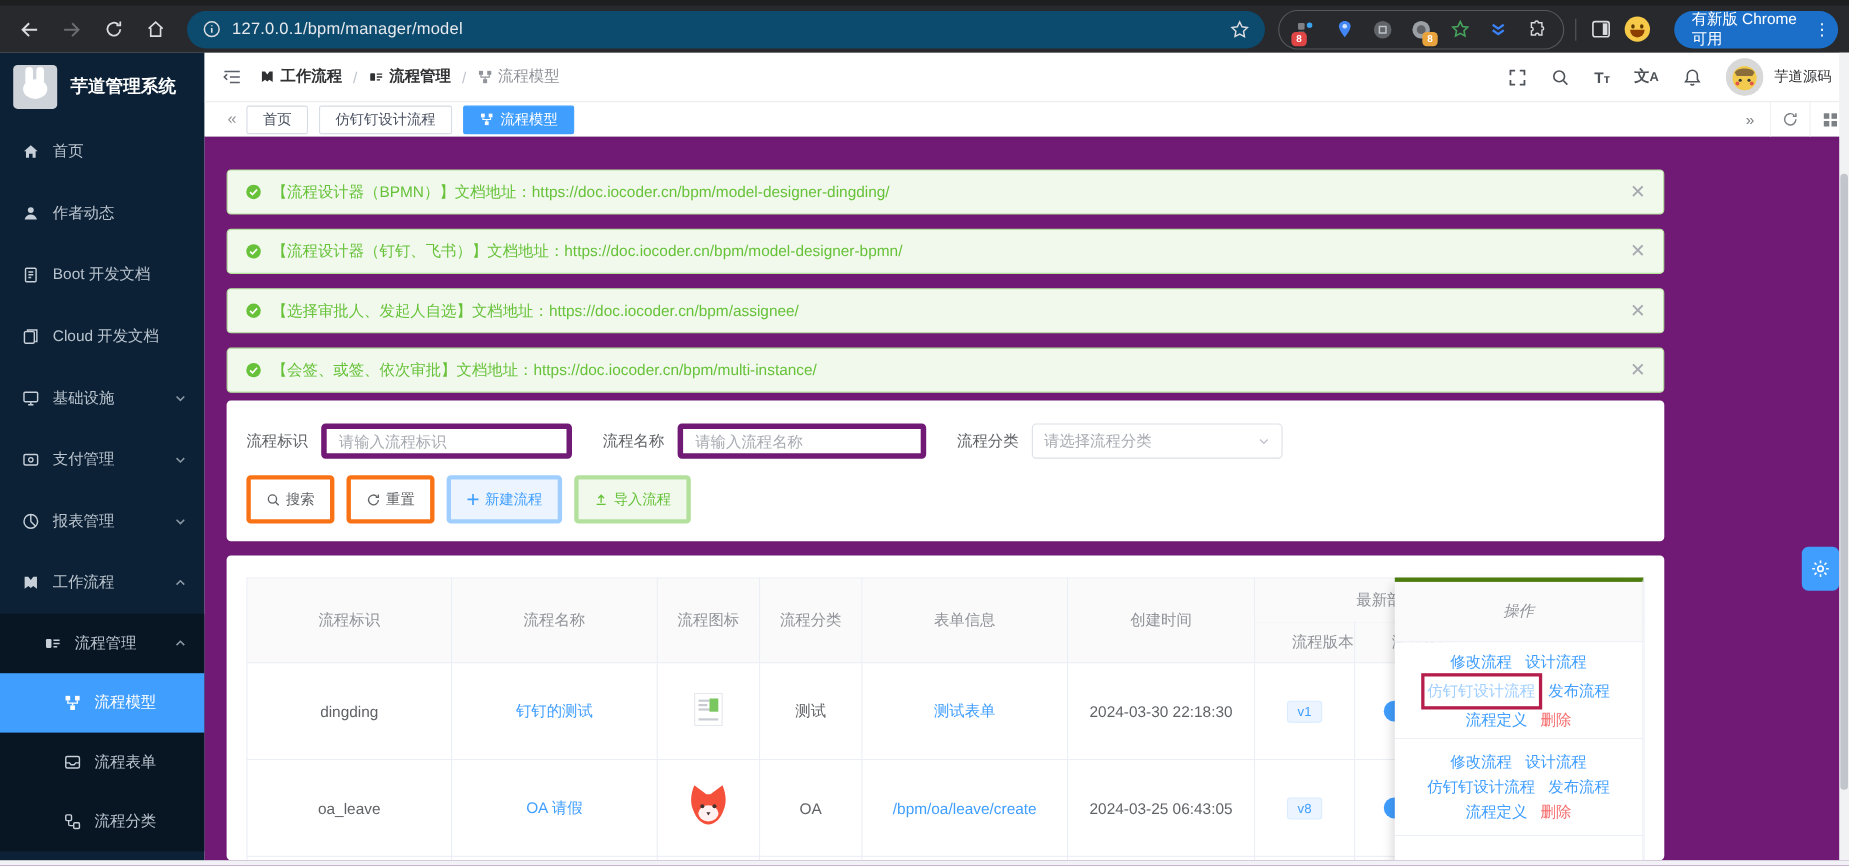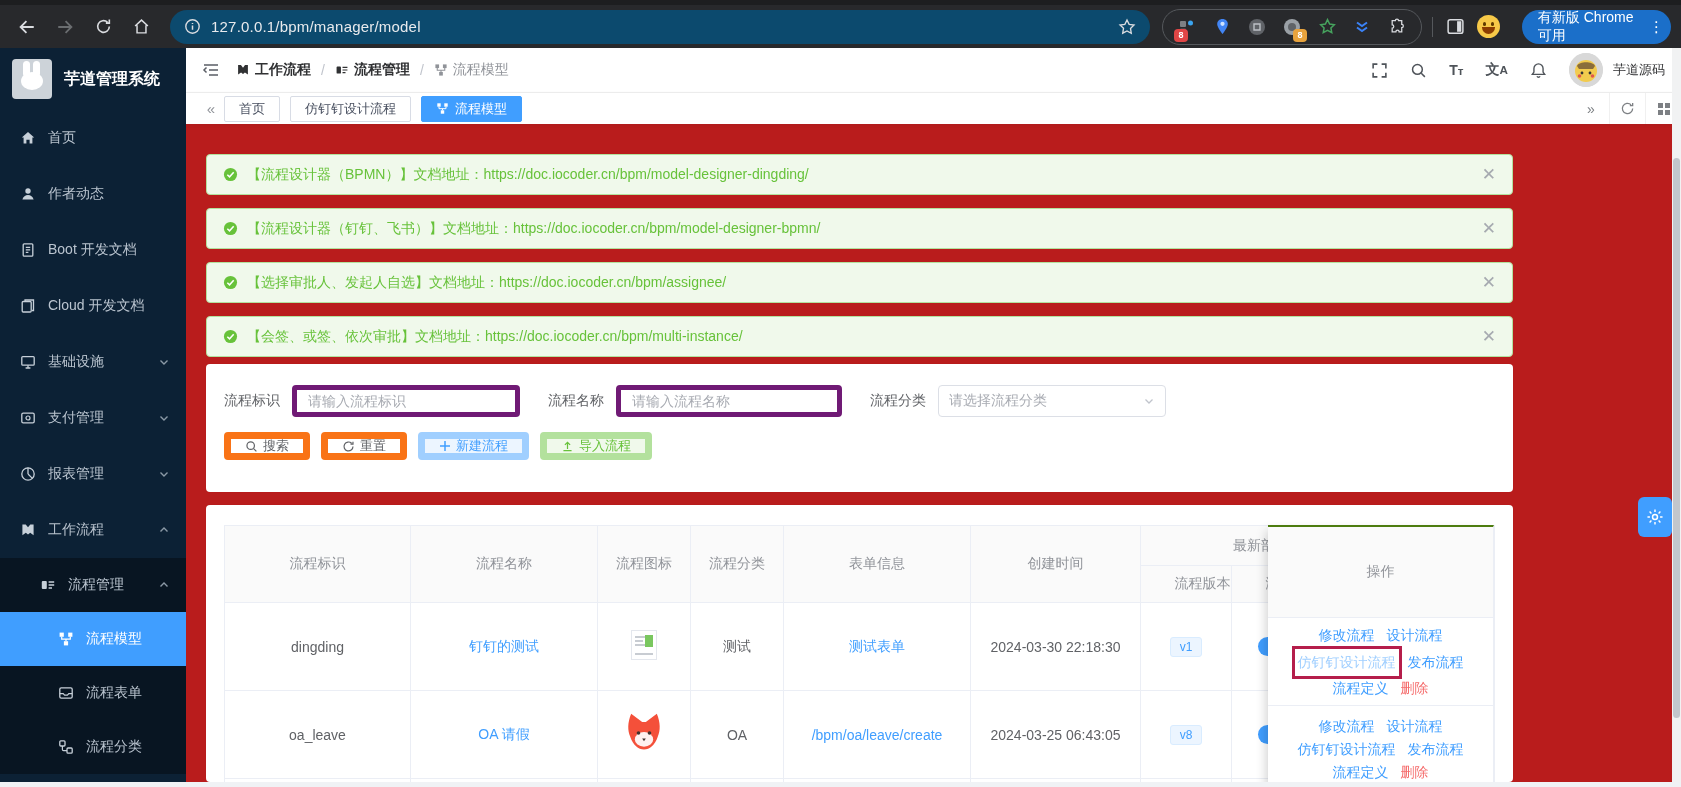--- a/index.html
+++ b/index.html
@@ -57,55 +57,55 @@
   .username { font-size:13px; color:#303133; margin-left:-12px; }
 
   .tabsbar { height:31px; background:#fff; display:flex; align-items:center; padding:0 0 0 12px; box-shadow:0 1px 4px rgba(0,21,41,.08); flex:none; position:relative; z-index:5; }
   .tab-nav-btn { color:#909399; font-size:15px; width:26px; text-align:center; flex:none; }
   .tab { height:26px; border:1px solid #d8dce5; border-radius:2px; background:#fff; color:#495060; font-size:13px; display:flex; align-items:center; padding:0 14px; margin-right:10px; gap:6px; flex:none; }
   .tab.active { background:#409eff; border-color:#409eff; color:#fff; }
   .tabsbar .right-tools { margin-left:auto; display:flex; align-items:center; height:100%; }
   .tool-btn { width:36px; height:100%; display:flex; align-items:center; justify-content:center; border-left:1px solid #f0f0f0; color:#7d8084; }
 
   
-  .content { position:relative; flex:1; background:#b91c1c; overflow:hidden; }
+  .content { position:relative; flex:1; background:#701a75; overflow:hidden; }
   .alert { position:absolute; left:20px; width:1307px; height:41px; background:#f0f9eb; border:1px solid #b3e19d; border-radius:4px; display:flex; align-items:center; padding:0 16px; color:#67c23a; font-size:14px; }
   .alert .msg { margin-left:9px; }
   .alert .close { margin-left:auto; color:#a6aab0; font-size:17px; line-height:1; cursor:pointer; }
 
   .card { position:absolute; left:20px; width:1307px; background:#fff; border-radius:4px; box-shadow:0 0 2px rgba(0,0,0,.04); }
   .filter-card { top:240px; height:128px; padding:21px 18px; }
   .filter-row { display:flex; align-items:center; }
   .f-label { color:#606266; font-size:14px; margin-right:12px; white-space:nowrap; }
   .f-input { height:32px; border:5px solid #701a75; border-radius:4px; padding:0 11px; font-size:14px; color:#606266; outline:none; background:#fff; font-family:inherit; }
   .f-input::placeholder { color:#a8abb2; }
   .f-sel { width:228px; height:32px; border:1px solid #dcdfe6; border-radius:4px; padding:0 10px; display:flex; align-items:center; color:#a8abb2; font-size:14px; }
   .f-sel .chev { margin-left:auto; color:#c0c4cc; }
   .gap28 { width:28px; flex:none; }
   .btn-row { margin-top:15px; display:flex; align-items:center; gap:11px; }
-  .btn { height:28px; border-radius:4px; border:7px solid #f97316; background:#fff; color:#606266; font-size:13px; display:inline-flex; align-items:center; gap:5px; padding:0 14px; cursor:pointer; font-family:inherit; }
+  .btn { height:44px; border-radius:4px; border:4px solid #f97316; background:#fff; color:#606266; font-size:13px; display:inline-flex; align-items:center; gap:5px; padding:0 14px; cursor:pointer; font-family:inherit; }
   .btn.primary-plain { background:#ecf5ff; border-color:#a0cfff; color:#409eff; }
   .btn.success-plain { background:#f0f9eb; border-color:#b3e19d; color:#67c23a; }
 
   .table-card { top:381px; bottom:0; padding:20px 18px 0; overflow:hidden; }
   .table-wrap { position:relative; width:1270px; }
   table.grid { border-collapse:collapse; table-layout:fixed; width:1270px; }
   .grid th, .grid td { border:1px solid #ebeef5; font-weight:normal; text-align:center; color:#606266; font-size:14px; overflow:hidden; }
   .grid thead th { background:#fafafa; color:#909399; }
   .grid tr.h1 th { height:40px; }
   .grid tr.h2 th { height:37px;padding-left:33px; }
   .grid tbody td { height:88px; background:#fff; }
   th.group { position:relative; overflow:visible; }
   th.group .gtxt { position:absolute; left:92px; top:50%; transform:translateY(-50%); white-space:nowrap; }
   a.lnk { color:#409eff; text-decoration:none; cursor:pointer; }
   .vtag { display:inline-block; background:#ecf5ff; border:1px solid #d9ecff; color:#409eff; font-size:12px; border-radius:3px; padding:2px 9px; }
   .switch { width:38px; height:19px; border-radius:10px; background:#409eff; position:relative; display:inline-block; vertical-align:middle; }
   .switch i { position:absolute; right:2px; top:2px; width:15px; height:15px; background:#fff; border-radius:50%; }
   .ops-col { position:absolute; top:0; right:0; width:226px; box-shadow:-8px 0 10px -6px rgba(0,0,0,.18); }
-  .ops-h { height:93px; background:#fafafa; border-bottom:1px solid #ebeef5; border-top:2px solid #4d7c0f; border-right:1px solid #ebeef5; display:flex; align-items:center; justify-content:center; color:#909399; }
+  .ops-h { height:59px; background:#fafafa; border-bottom:1px solid #ebeef5; border-top:4px solid #4d7c0f; border-right:1px solid #ebeef5; display:flex; align-items:center; justify-content:center; color:#909399;font-style:italic; }
   .ops-cell { height:88px; background:#fff; border-bottom:1px solid #ebeef5; border-right:1px solid #ebeef5; display:flex; flex-direction:column; align-items:center; justify-content:center; gap:1px; }
   .ops-line { display:flex; gap:12px; line-height:21px; }
   .ops-cell a { font-size:14px; }
   a.lnk.light { color:#a0cfff; }
   a.lnk.danger { color:#f56c6c; }
   .annot { outline:3px solid #b51e4b; outline-offset:3px; }
 
   .thumb-doc { width:26px; height:30px; background:#fff; border:1px solid #e4e7ed; display:inline-block; position:relative; }
   .thumb-doc i { position:absolute; left:3px; height:2px; background:#c8ccd2; }
   .thumb-doc b { position:absolute; right:3px; top:4px; width:8px; height:12px; background:#7ac75f; }

